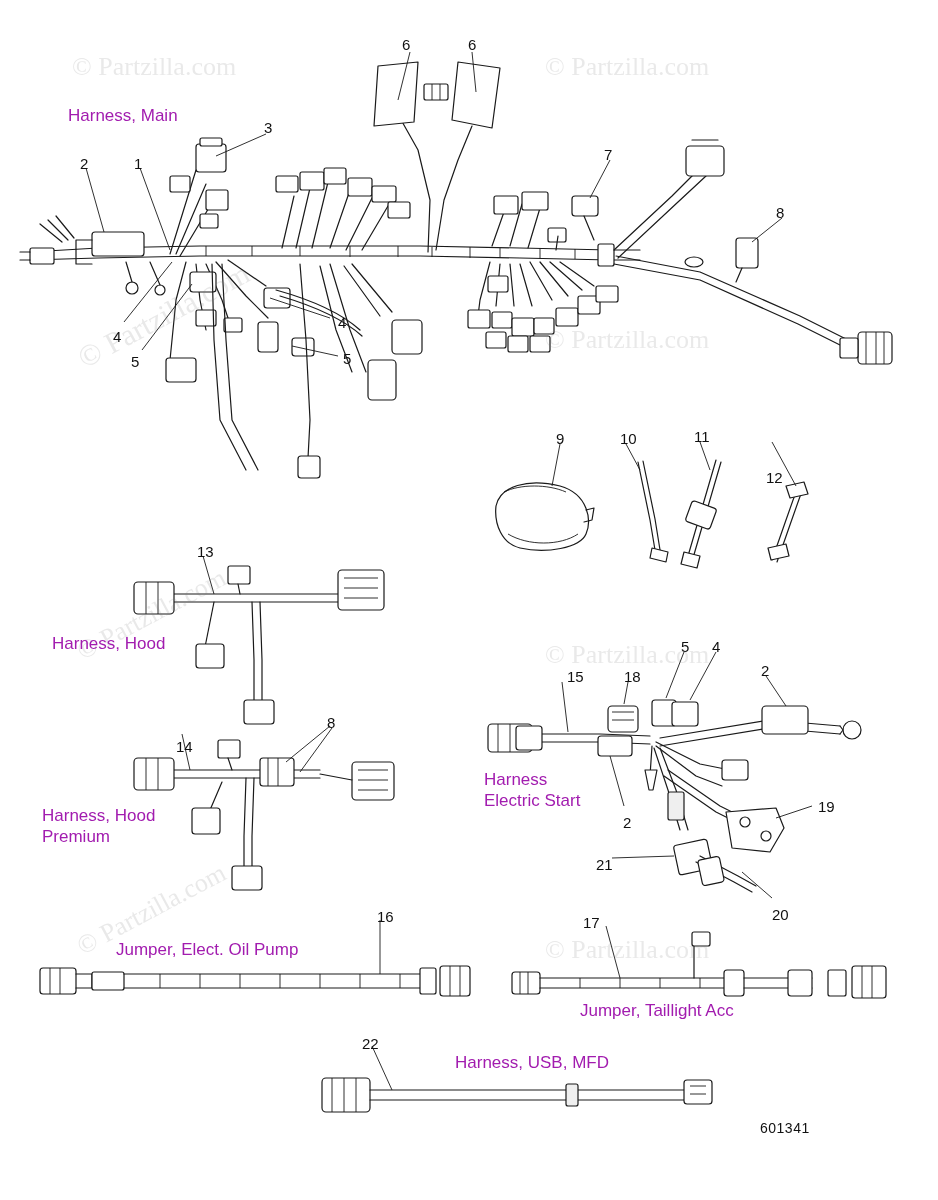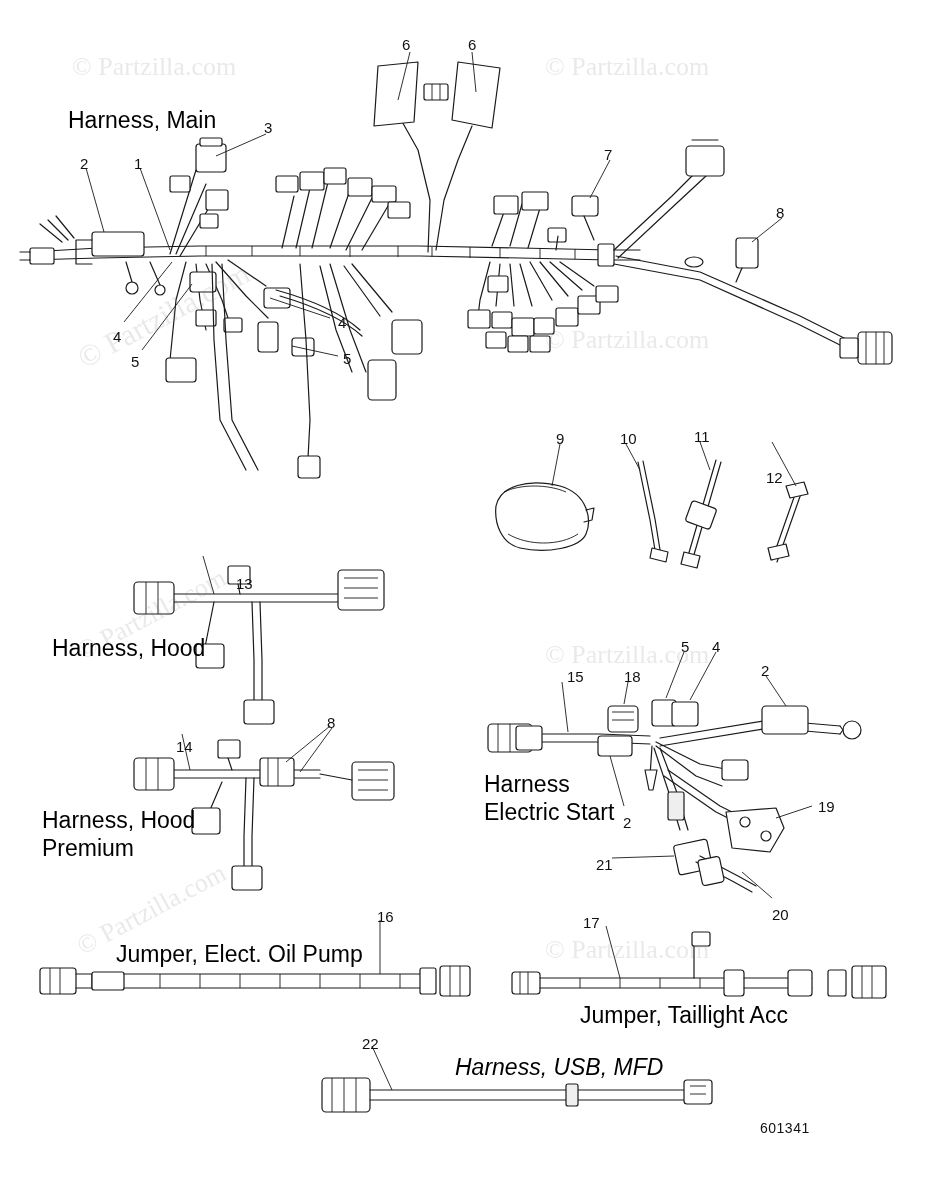--- a/index.html
+++ b/index.html
@@ -5,21 +5,21 @@
   html,body{margin:0;padding:0;}
   body{
     width:938px;height:1200px;
     background:#ffffff;
     font-family:"Liberation Sans", sans-serif;
     color:#111;
     overflow:hidden;
     position:relative;
   }
   #stage{position:relative;width:938px;height:1200px;}
-  .lbl{position:absolute;font-size:23px;color:#000000;white-space:pre;line-height:1.22;}
+  .lbl{position:absolute;font-size:17px;color:#a21caf;white-space:pre;line-height:1.22;}
   .num{position:absolute;font-size:15px;color:#111;}
   .wm{
     position:absolute;
     color:rgba(120,120,120,0.16);
     font-size:26px;
     white-space:nowrap;
     pointer-events:none;
     font-family:"Liberation Serif", serif;
   }
   .wm.big{font-size:30px;}
@@ -363,39 +363,39 @@
 
   <div id="label-layer">
       <div class="lbl" style="left: 68px; top: 106px;">Harness, Main</div>
       <div class="lbl" style="left: 52px; top: 634px;">Harness, Hood</div>
       <div class="lbl" style="left: 42px; top: 806px;">Harness, Hood
 Premium</div>
       <div class="lbl" style="left: 484px; top: 770px;">Harness
 Electric Start</div>
       <div class="lbl" style="left: 116px; top: 940px;">Jumper, Elect. Oil Pump</div>
       <div class="lbl" style="left: 580px; top: 1001px;">Jumper, Taillight Acc</div>
-      <div class="lbl" style="left: 455px; top: 1053px; font-style: italic;">Harness, USB, MFD</div>
+      <div class="lbl" style="left: 455px; top: 1053px;">Harness, USB, MFD</div>
     </div>
   <div id="callout-layer">
       <div class="num" style="left: 402px; top: 36px;">6</div>
       <div class="num" style="left: 468px; top: 36px;">6</div>
       <div class="num" style="left: 264px; top: 119px;">3</div>
       <div class="num" style="left: 80px; top: 155px;">2</div>
       <div class="num" style="left: 134px; top: 155px;">1</div>
       <div class="num" style="left: 604px; top: 146px;">7</div>
       <div class="num" style="left: 776px; top: 204px;">8</div>
       <div class="num" style="left: 113px; top: 328px;">4</div>
       <div class="num" style="left: 338px; top: 314px;">4</div>
       <div class="num" style="left: 131px; top: 353px;">5</div>
       <div class="num" style="left: 343px; top: 350px;">5</div>
       <div class="num" style="left: 556px; top: 430px;">9</div>
       <div class="num" style="left: 620px; top: 430px;">10</div>
       <div class="num" style="left: 694px; top: 428px;">11</div>
       <div class="num" style="left: 766px; top: 428px; margin-top: 41px;">12</div>
-      <div class="num" style="left: 197px; top: 575px; margin-left: 39px;">13</div>
+      <div class="num" style="left: 197px; top: 543px;">13</div>
       <div class="num" style="left: 176px; top: 722px; margin-top: 16px;">14</div>
       <div class="num" style="left: 327px; top: 714px;">8</div>
       <div class="num" style="left: 567px; top: 668px;">15</div>
       <div class="num" style="left: 624px; top: 668px;">18</div>
       <div class="num" style="left: 681px; top: 638px;">5</div>
       <div class="num" style="left: 712px; top: 638px;">4</div>
       <div class="num" style="left: 761px; top: 662px;">2</div>
       <div class="num" style="left: 623px; top: 814px;">2</div>
       <div class="num" style="left: 818px; top: 798px;">19</div>
       <div class="num" style="left: 772px; top: 906px;">20</div>

